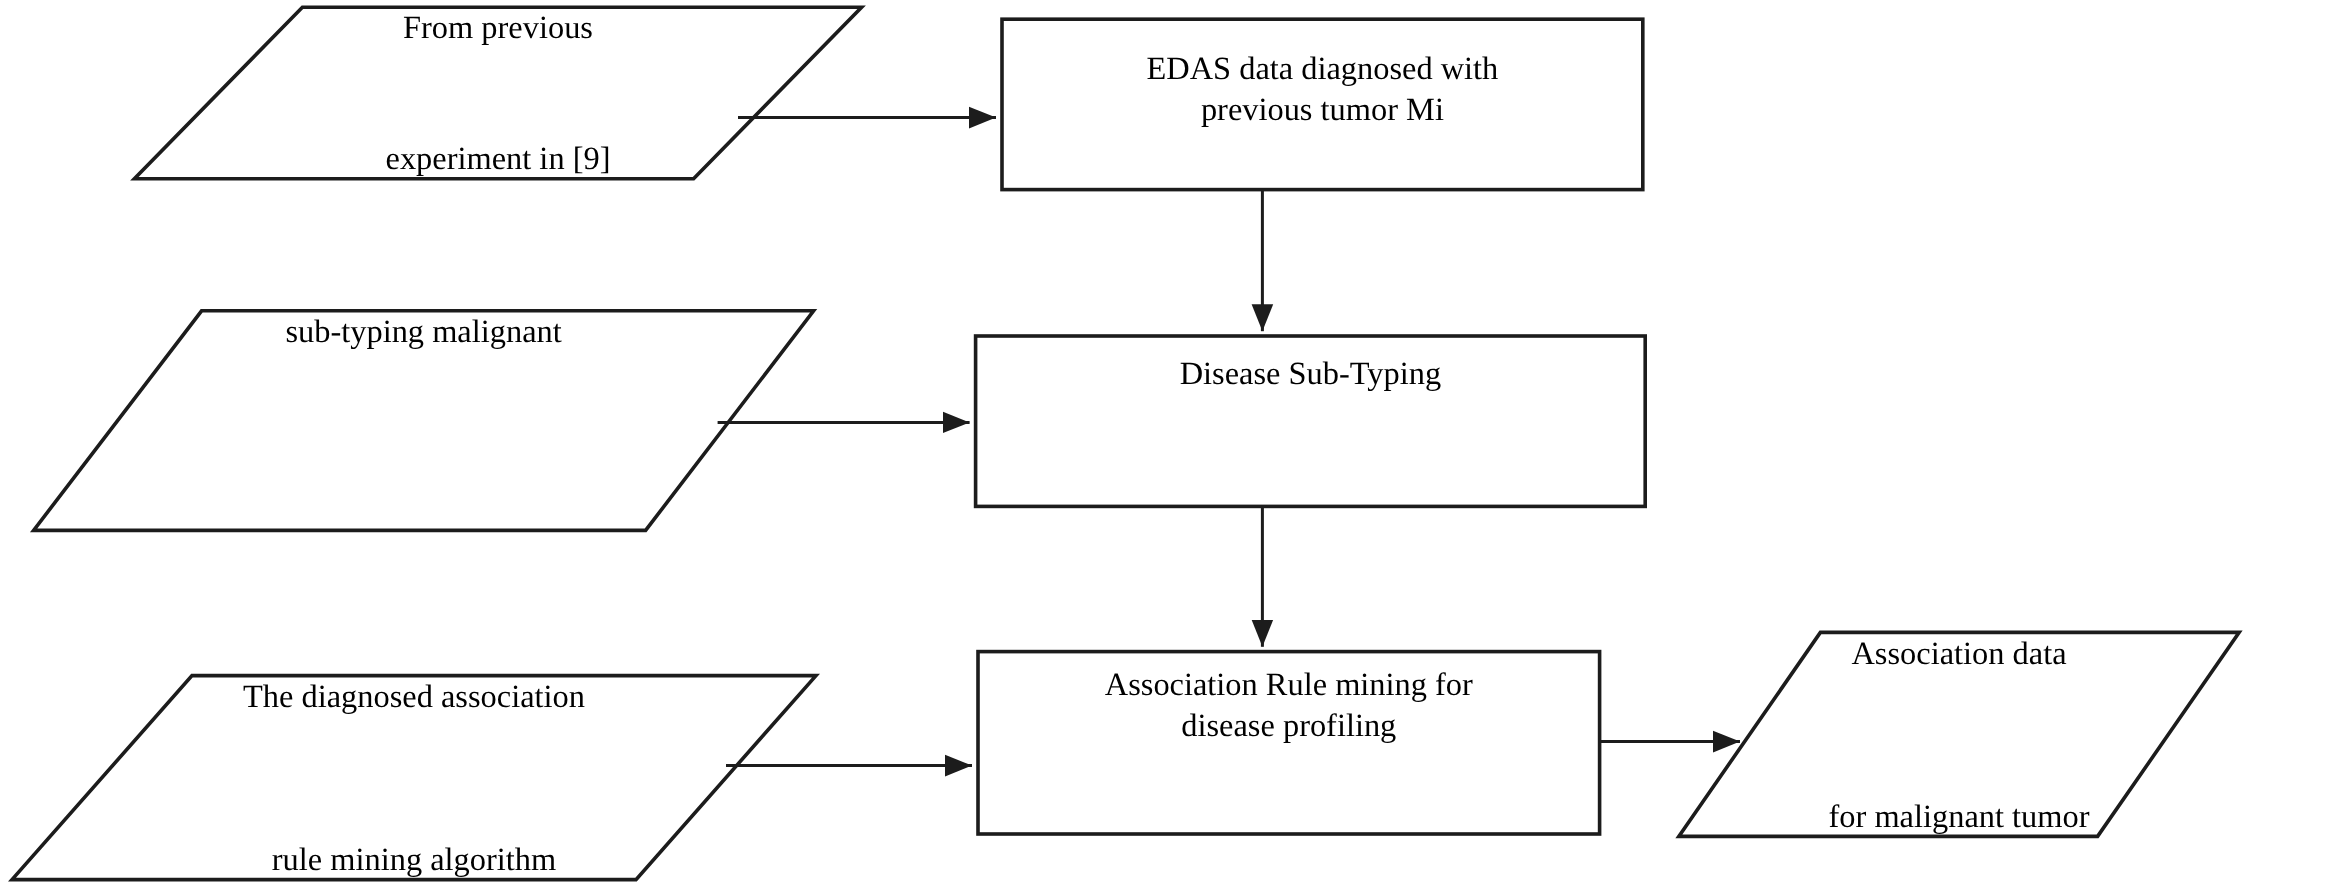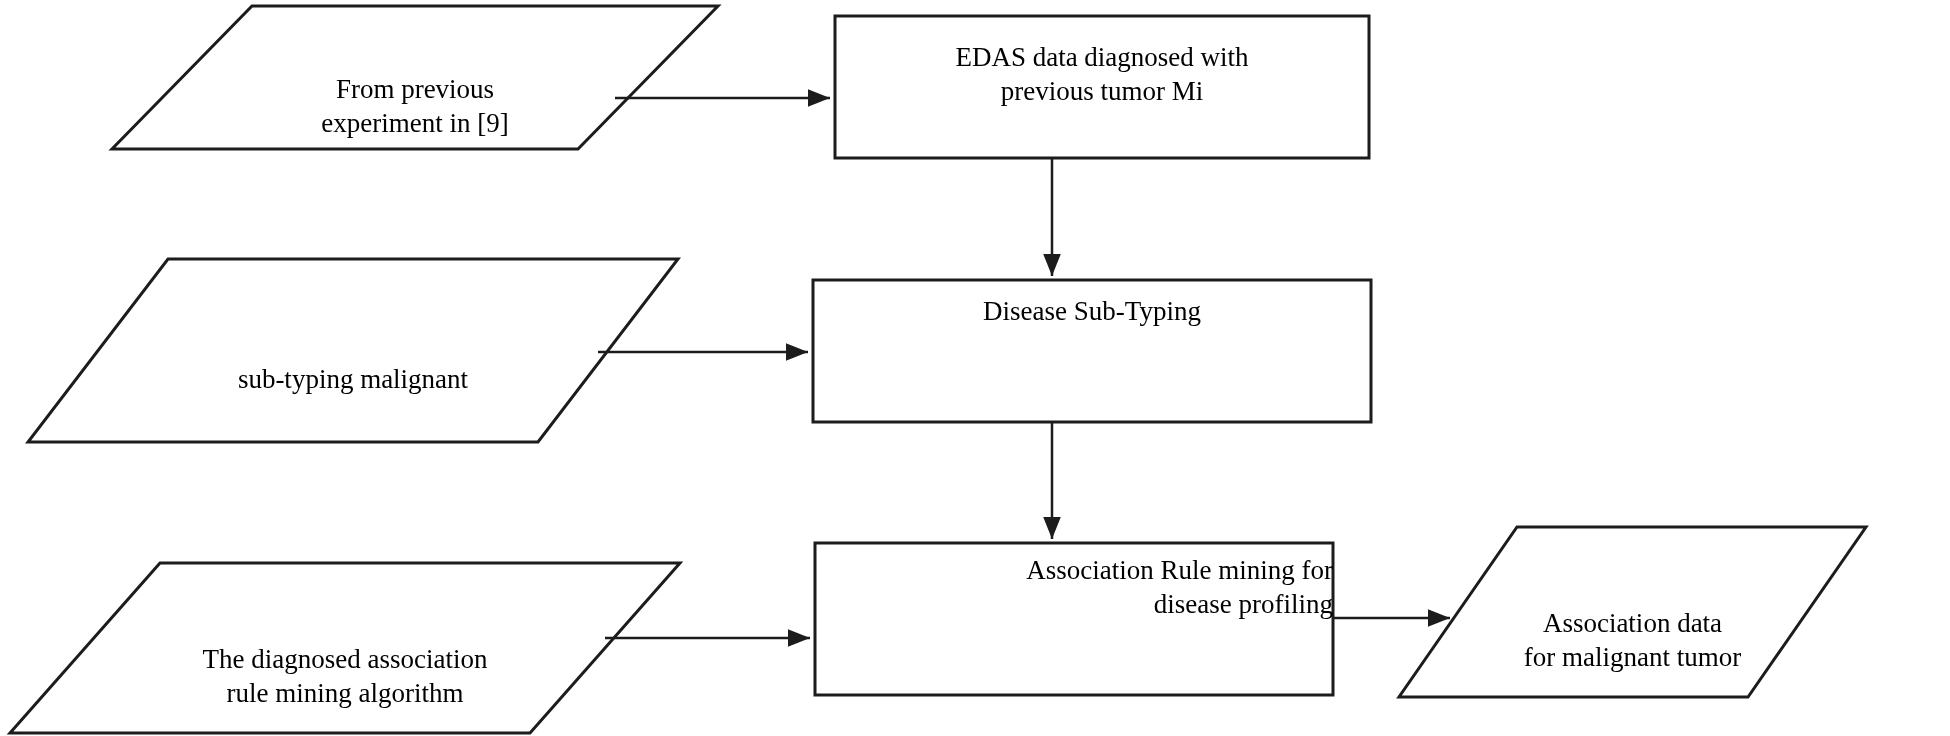--- a/index.html
+++ b/index.html
@@ -7,21 +7,21 @@
   .stage{
     position:relative;width:1950px;height:736px;background:#ffffff;
     font-family:"Liberation Serif","DejaVu Serif",serif;
   }
   .stage svg{position:absolute;left:0;top:0;}
   .label{
     position:absolute;display:flex;flex-direction:column;align-items:center;
     color:#000000;font-size:27px;line-height:34px;text-align:center;
     pointer-events:none;white-space:nowrap;
   }
-  .label.mid{justify-content:center;margin-top:28px;}
+  .label.mid{justify-content:space-between;}
   .label.top{justify-content:flex-start;}
 </style>
 </head>
 <body>
 
 <div class="stage">
 
   <svg width="1950" height="736" viewBox="0 0 1950 736">
     <defs>
       <marker id="arrowhead" viewBox="0 0 10 8" refX="10" refY="4" markerWidth="9" markerHeight="8" orient="auto">
@@ -68,21 +68,21 @@
 
   <div class="label top" style="left:813px;top:280px;width:558px;height:142px;padding-top:14px;">
     <span>Disease Sub-Typing</span>
   </div>
 
   <div class="label mid" style="left:10px;top:563px;width:670px;height:170px;">
     <span>The diagnosed association</span>
     <span>rule mining algorithm</span>
   </div>
 
-  <div class="label top" style="left:815px;top:543px;width:518px;height:152px;padding-top:10px;align-items:flex-end;">
+  <div class="label top" style="left:815px;top:543px;width:518px;height:152px;padding-top:10px;">
     <span>Association Rule mining for</span>
     <span>disease profiling</span>
   </div>
 
   <div class="label mid" style="left:1399px;top:527px;width:467px;height:170px;">
     <span>Association data</span>
     <span>for malignant tumor</span>
   </div>
 
 </div>

